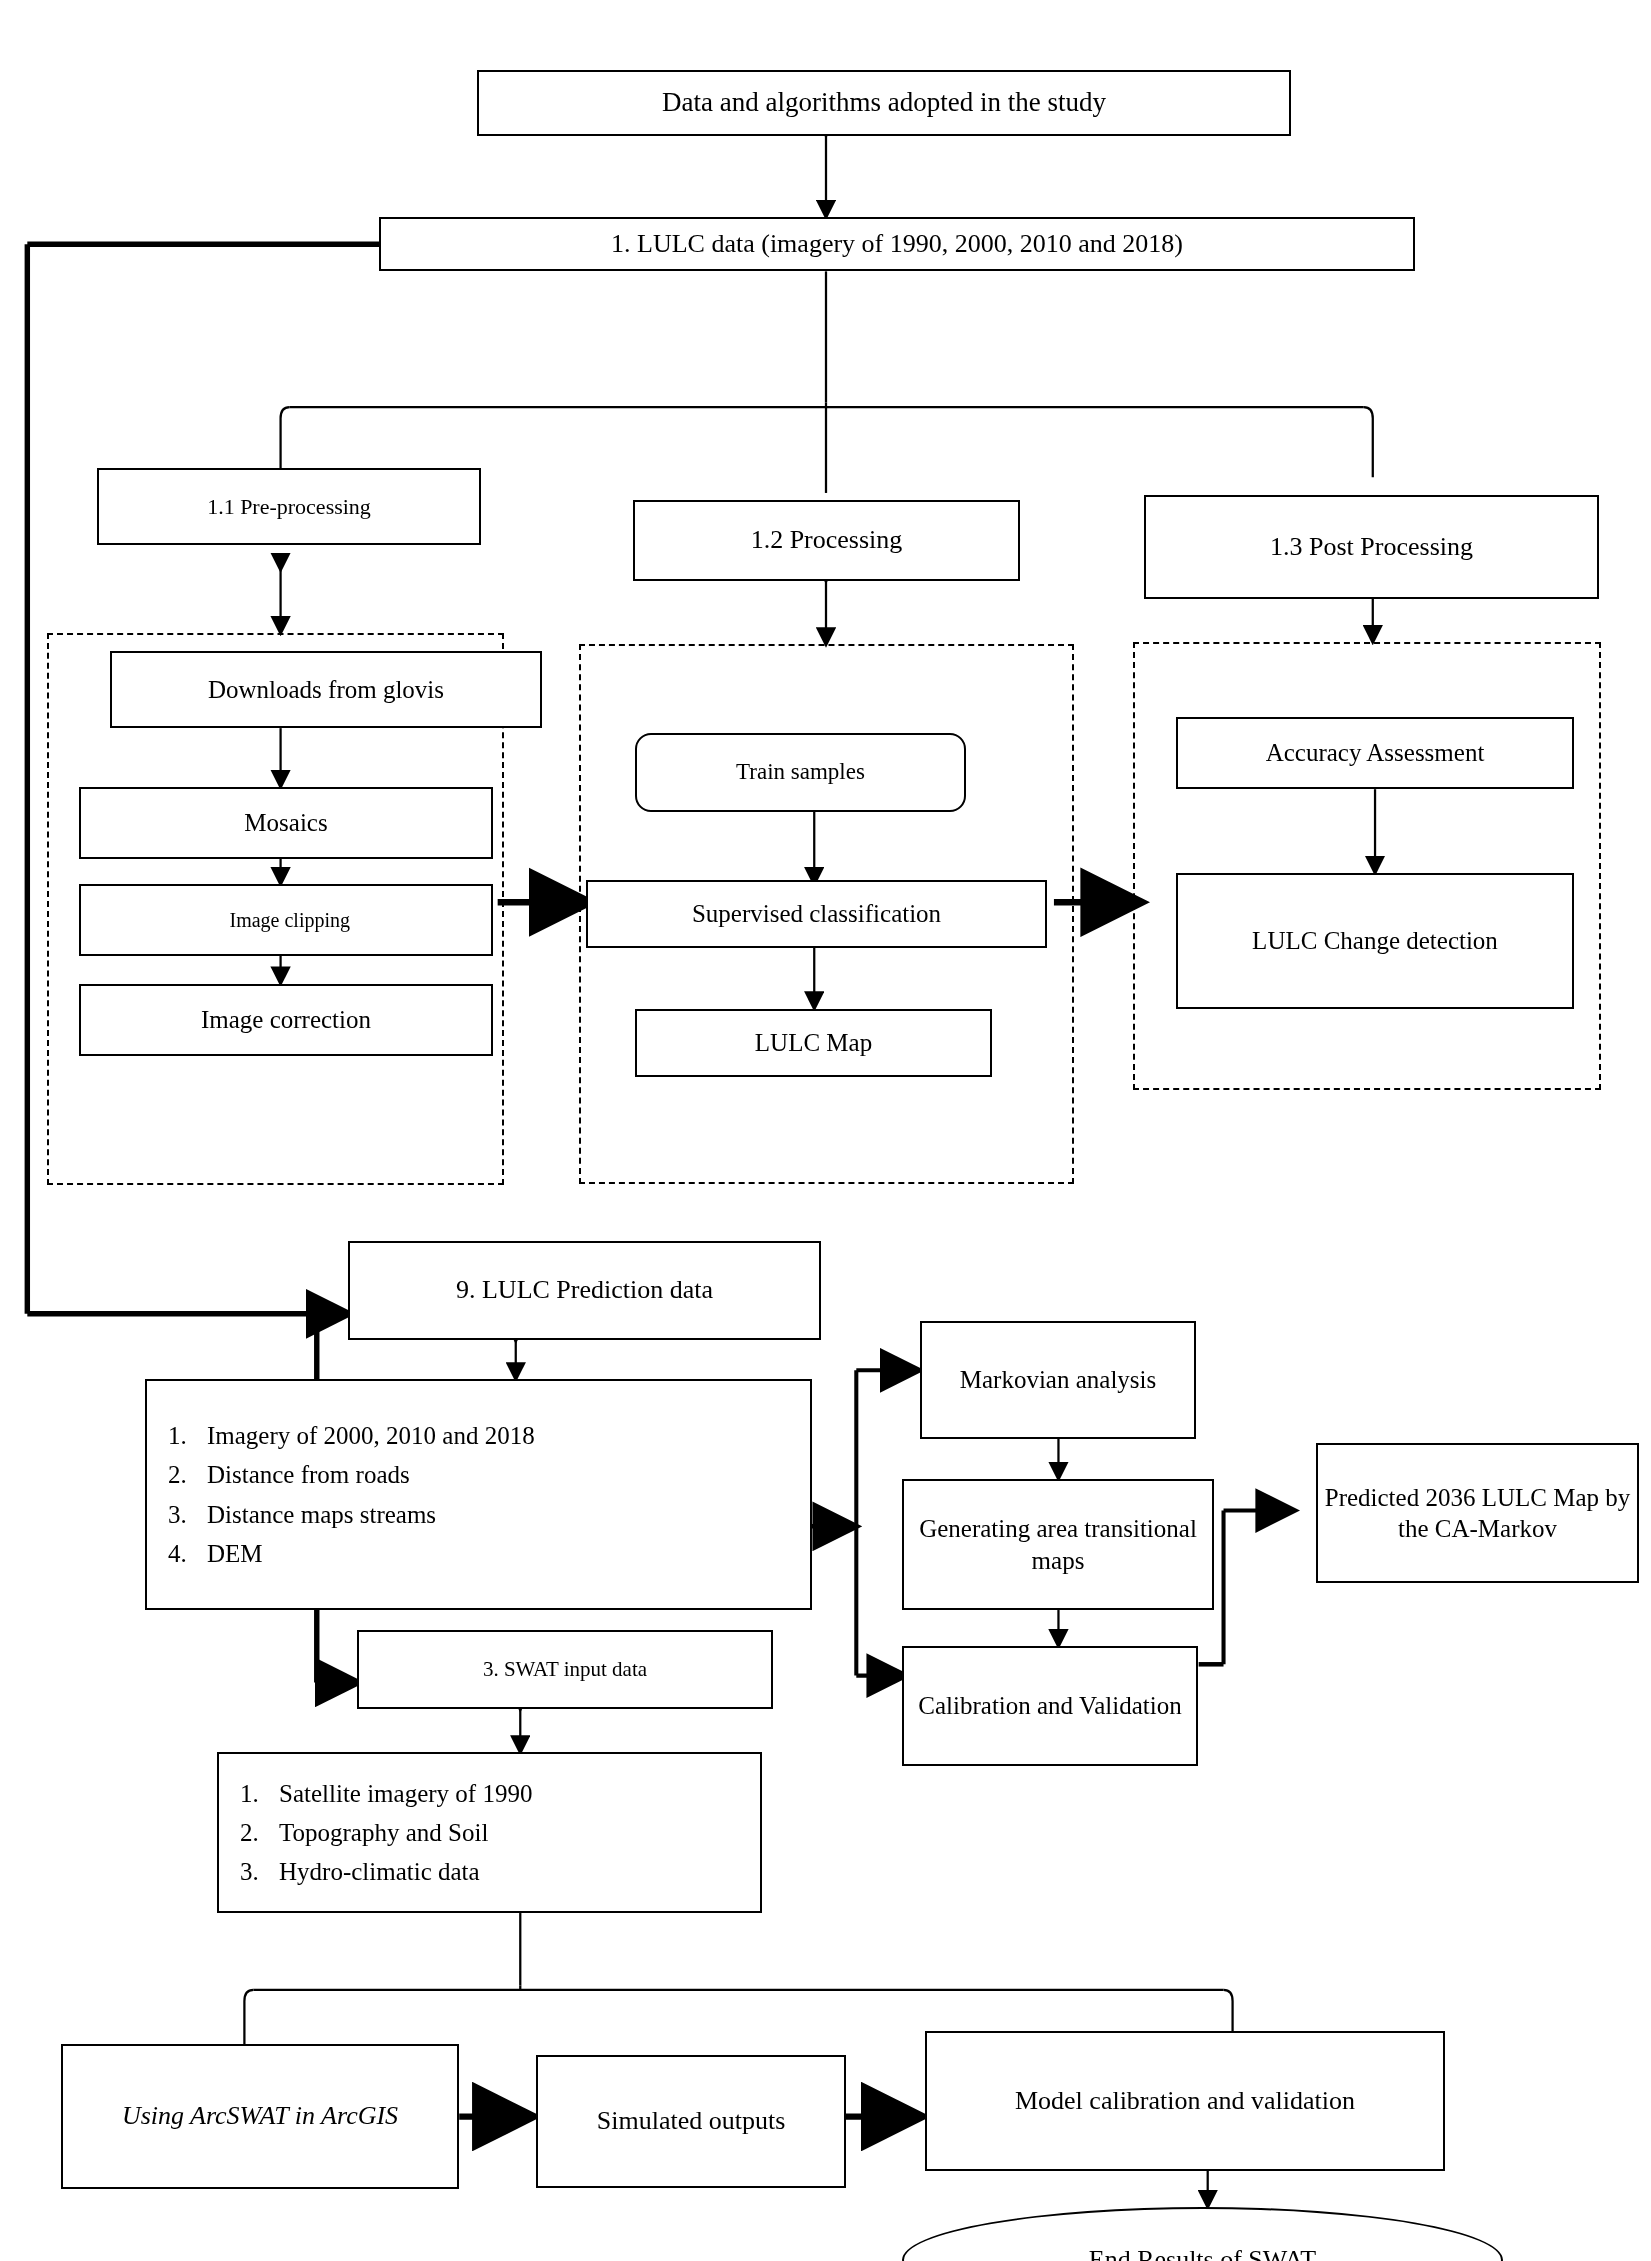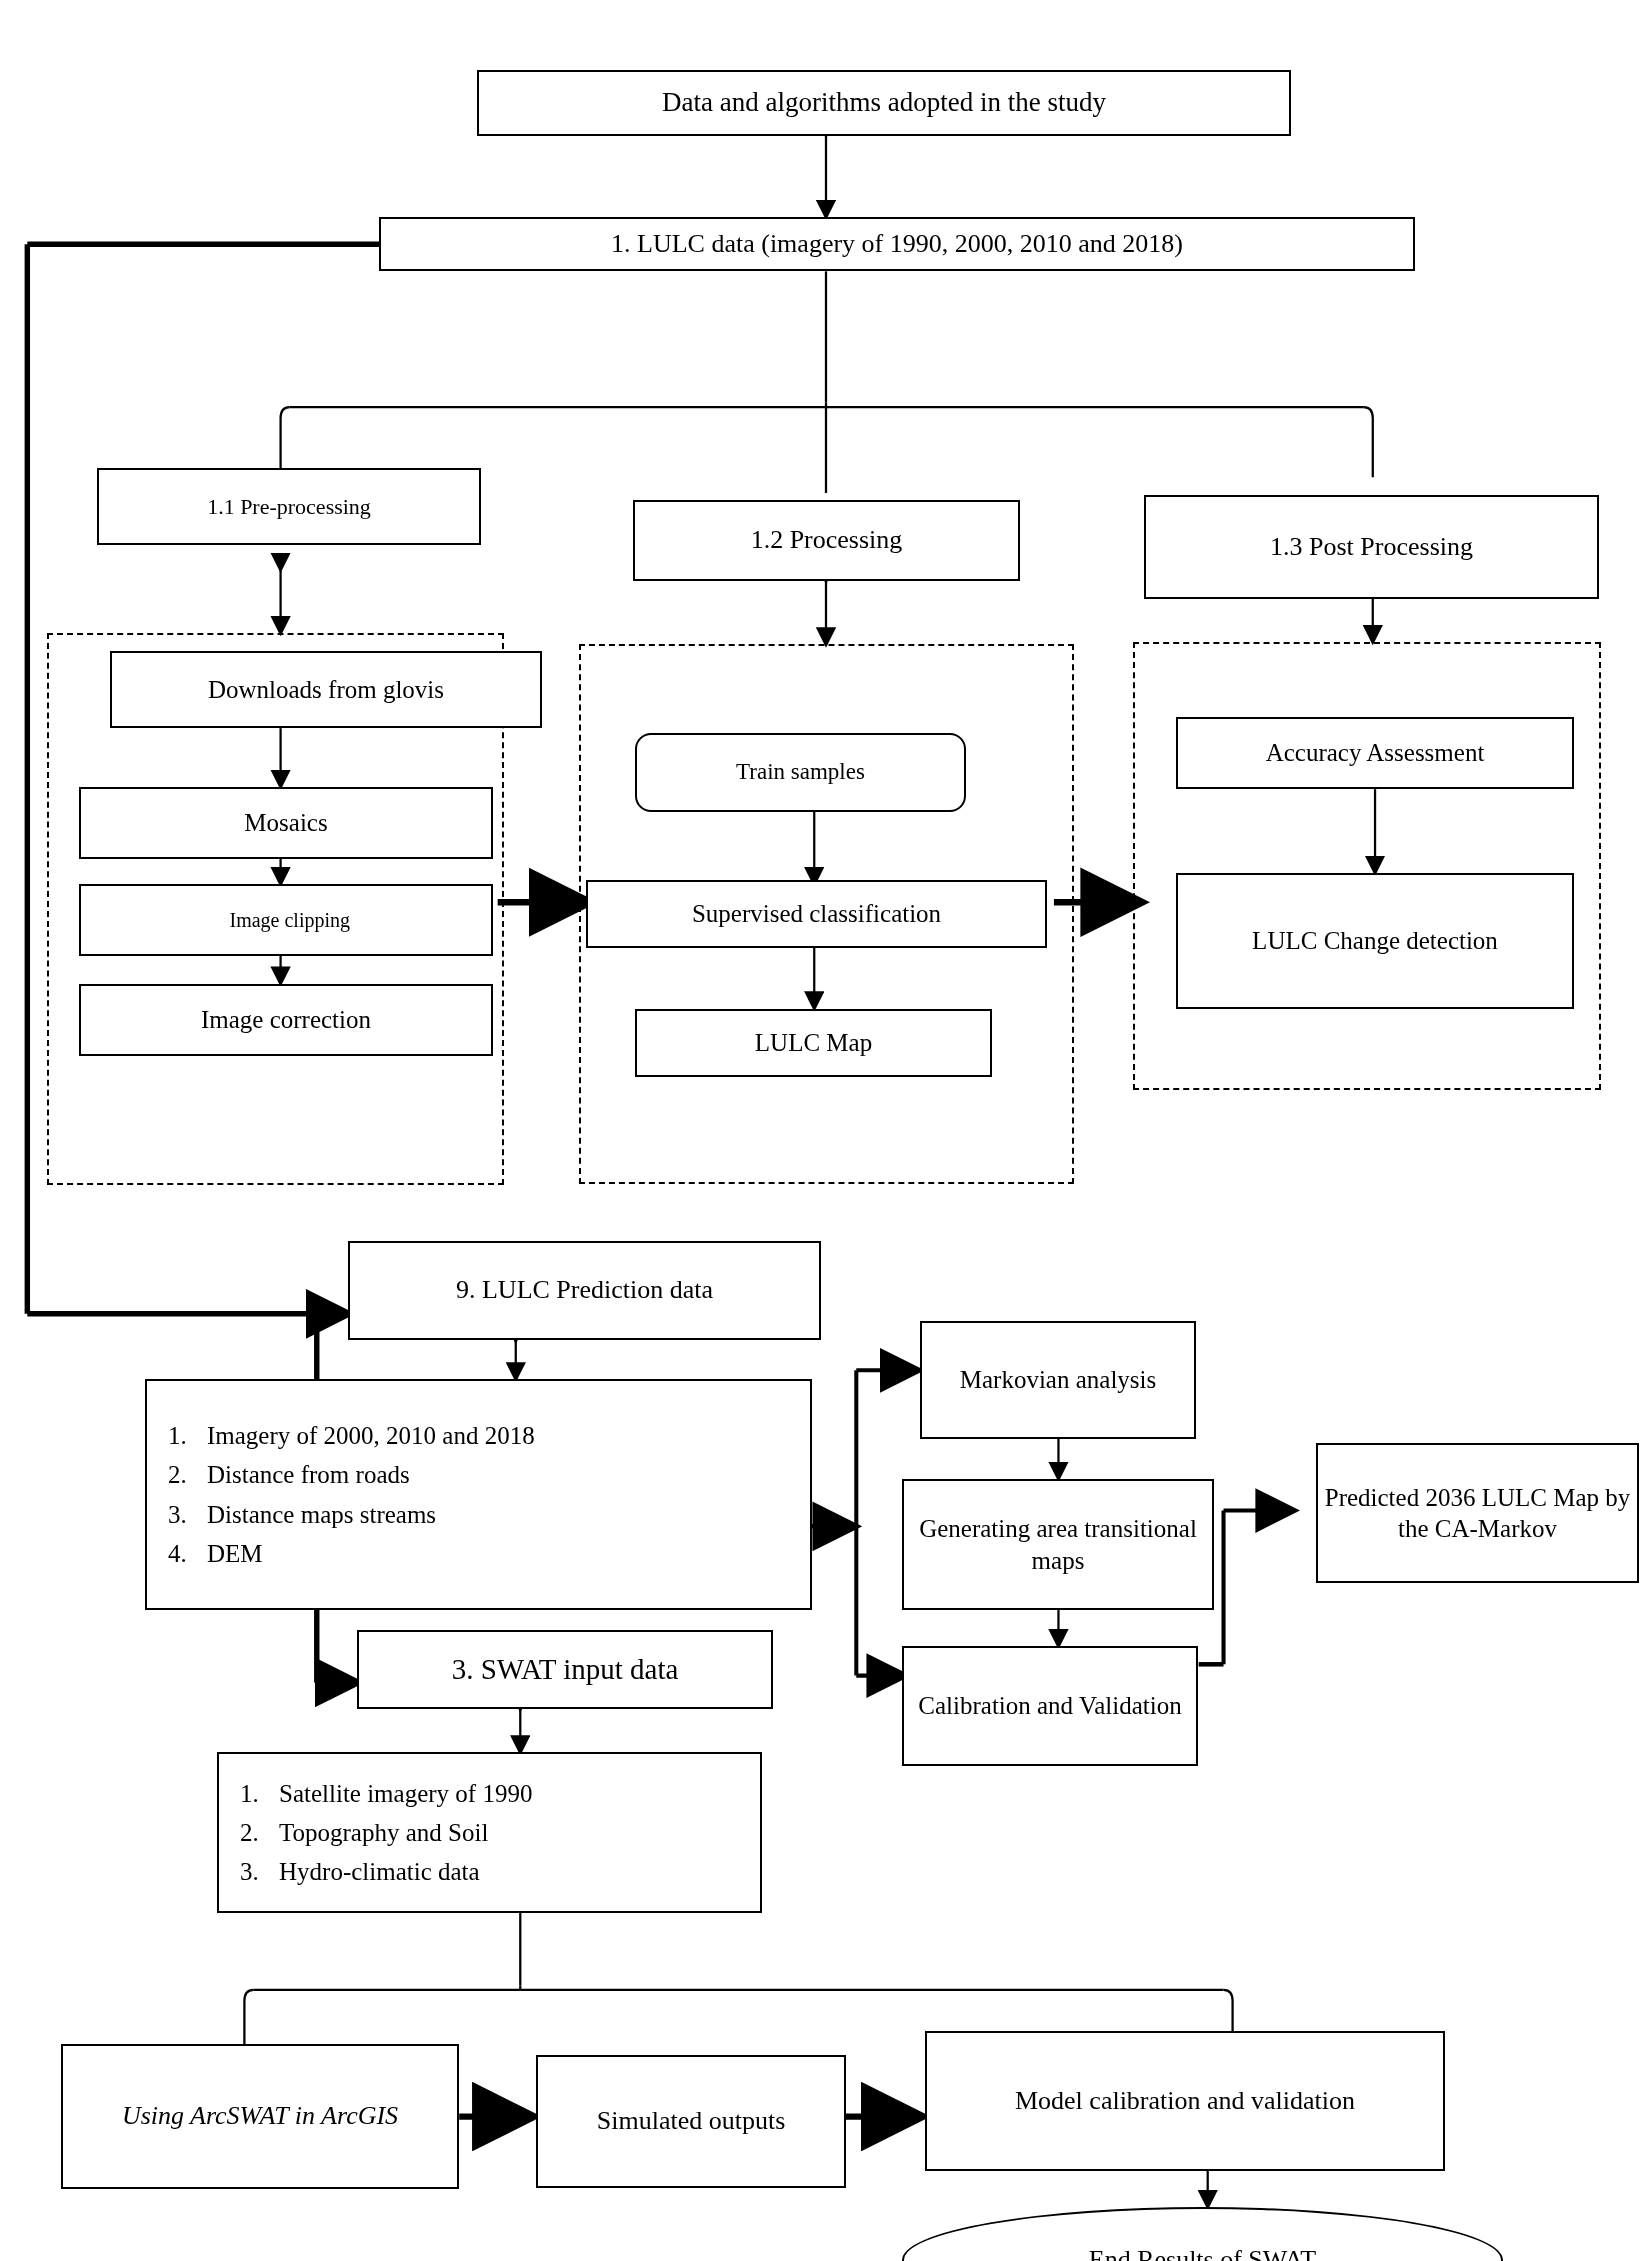--- a/index.html
+++ b/index.html
@@ -224,21 +224,21 @@
         <span class="num">3.</span>
         <span>Distance maps streams</span>
       </li>
       <li>
         <span class="num">4.</span>
         <span>DEM</span>
       </li>
     </ul>
   </div>
 
-  <div class="node" style="left:357px;top:1630px;width:416px;height:79px;font-size:29px;">
+  <div class="node" style="left:357px;top:1630px;width:416px;height:79px;font-size:21px;">
     <span class="txt">3. SWAT input data</span>
   </div>
 
   <div class="node listbox" style="left:217px;top:1752px;width:545px;height:161px;font-size:25px;">
     <ul class="olist">
       <li>
         <span class="num">1.</span>
         <span>Satellite imagery of 1990</span>
       </li>
       <li>

